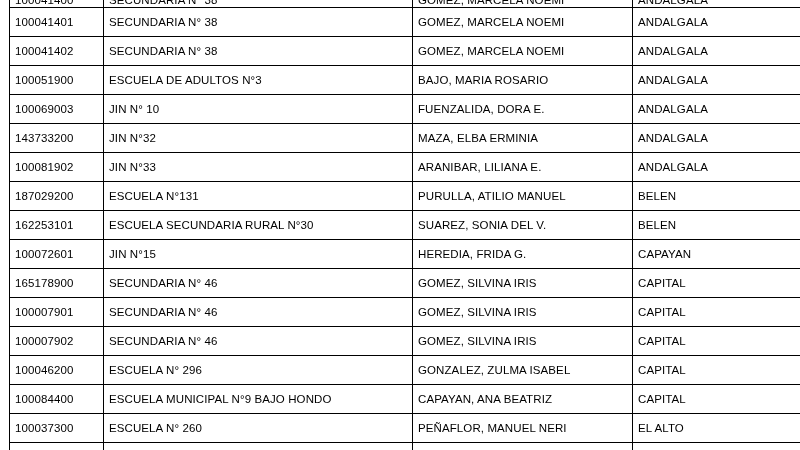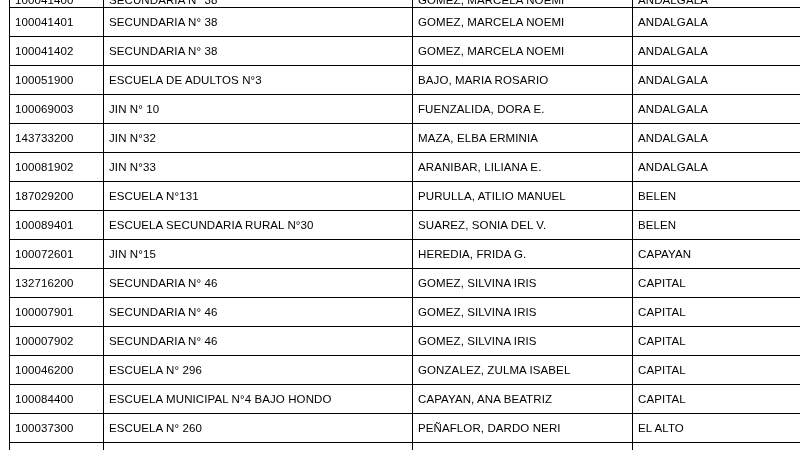--- a/index.html
+++ b/index.html
@@ -99,33 +99,33 @@
         <td class="c2">ARANIBAR, LILIANA E.</td>
         <td class="c3">ANDALGALA</td>
       </tr>
       <tr>
         <td class="c0">187029200</td>
         <td class="c1">ESCUELA N°131</td>
         <td class="c2">PURULLA, ATILIO MANUEL</td>
         <td class="c3">BELEN</td>
       </tr>
       <tr>
-        <td class="c0">100089401</td>
+        <td class="c0">162253101</td>
         <td class="c1">ESCUELA SECUNDARIA  RURAL N°30</td>
         <td class="c2">SUAREZ, SONIA DEL V.</td>
         <td class="c3">BELEN</td>
       </tr>
       <tr>
         <td class="c0">100072601</td>
         <td class="c1">JIN N°15</td>
         <td class="c2">HEREDIA, FRIDA G.</td>
         <td class="c3">CAPAYAN</td>
       </tr>
       <tr>
-        <td class="c0">132716200</td>
+        <td class="c0">165178900</td>
         <td class="c1">SECUNDARIA N° 46</td>
         <td class="c2">GOMEZ, SILVINA IRIS</td>
         <td class="c3">CAPITAL</td>
       </tr>
       <tr>
         <td class="c0">100007901</td>
         <td class="c1">SECUNDARIA N° 46</td>
         <td class="c2">GOMEZ, SILVINA IRIS</td>
         <td class="c3">CAPITAL</td>
       </tr>
@@ -136,28 +136,28 @@
         <td class="c3">CAPITAL</td>
       </tr>
       <tr>
         <td class="c0">100046200</td>
         <td class="c1">ESCUELA N° 296</td>
         <td class="c2">GONZALEZ, ZULMA ISABEL</td>
         <td class="c3">CAPITAL</td>
       </tr>
       <tr>
         <td class="c0">100084400</td>
-        <td class="c1">ESCUELA MUNICIPAL  N°4 BAJO HONDO</td>
+        <td class="c1">ESCUELA MUNICIPAL  N°9 BAJO HONDO</td>
         <td class="c2">CAPAYAN, ANA BEATRIZ</td>
         <td class="c3">CAPITAL</td>
       </tr>
       <tr>
         <td class="c0">100037300</td>
         <td class="c1">ESCUELA N° 260</td>
-        <td class="c2">PEÑAFLOR, DARDO NERI</td>
+        <td class="c2">PEÑAFLOR, MANUEL NERI</td>
         <td class="c3">EL ALTO</td>
       </tr>
       <tr>
         <td class="c0">100058500</td>
         <td class="c1">ESCUELA N° 332</td>
         <td class="c2">MORENO, MONICA</td>
         <td class="c3">EL ALTO</td>
       </tr>
 
     </tbody>

